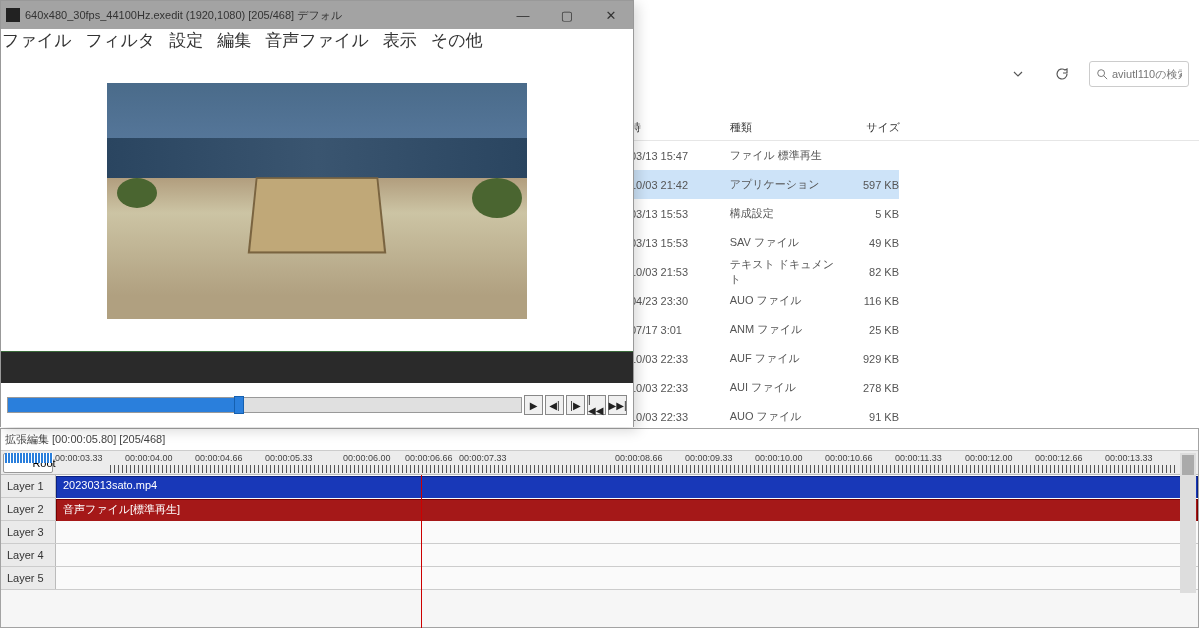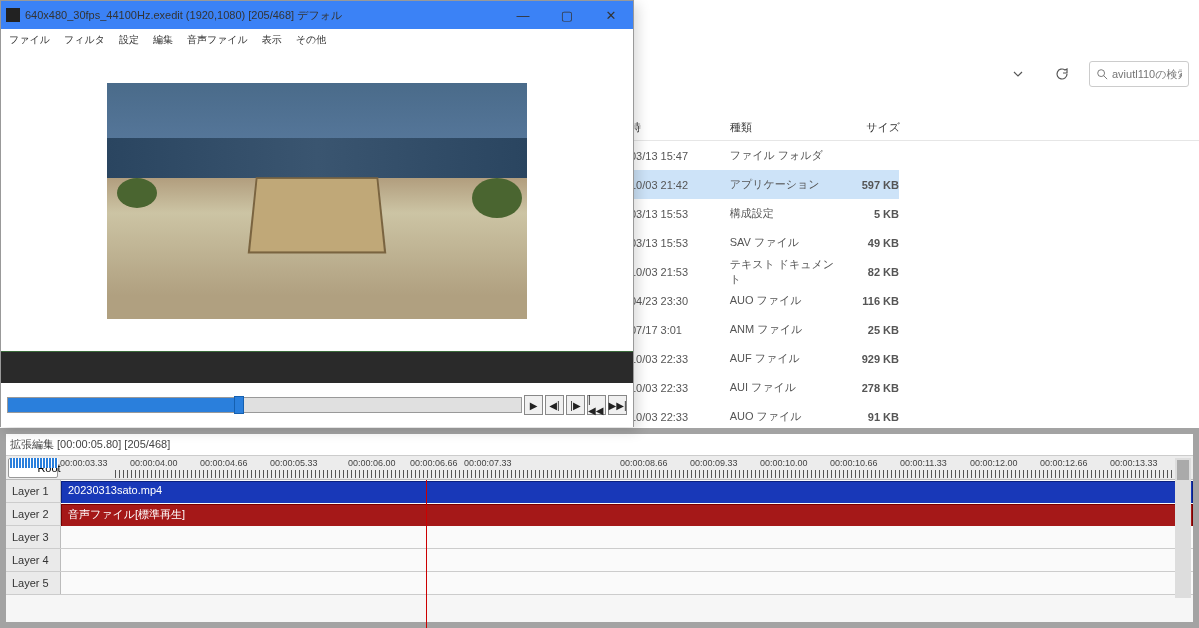--- a/index.html
+++ b/index.html
@@ -17,48 +17,48 @@
 .file-head { position: absolute; top: 115px; left: 630px; right: 0; height: 26px; display: flex; font-size: 11px; color: #333; border-bottom: 1px solid #e6e6e6; align-items: center; }
 .fh-date { width: 100px; }
 .fh-type { width: 110px; }
 .fh-size { width: 60px; text-align: right; }
 
 .file-rows { position: absolute; top: 141px; left: 630px; right: 300px; font-size: 11px; }
 .file-row { display: flex; height: 29px; align-items: center; color: #333; }
 .file-row.sel { background: #cde3f8; }
 .fr-date { width: 100px; color: #555; }
 .fr-type { width: 110px; color: #555; }
-.fr-size { width: 60px; text-align: right; color: #555; font-weight: bold; }
+.fr-size { width: 60px; text-align: right; color: #555; }
 
 
 .preview { position: absolute; left: 0; top: 0; width: 634px; height: 427px; background: #fff; border: 1px solid #999; z-index: 10; box-shadow: 4px 4px 12px rgba(0,0,0,0.15); }
-.titlebar { height: 28px; background: #3b82f6; display: flex; align-items: center; font-size: 11px; color: #333; }
+.titlebar { height: 28px; background: #a3a3a3; display: flex; align-items: center; font-size: 11px; color: #333; }
 .titlebar .ico { width: 14px; height: 14px; background: #222; margin: 0 5px; }
 .titlebar .ttl { flex: 1; }
 .winbtn { width: 44px; height: 28px; display: flex; align-items: center; justify-content: center; color: #333; font-size: 13px; }
-.menu { height: 22px; display: flex; gap: 14px; padding-left: 8px; font-size: 10px; color: #333; align-items: center; }
+.menu { height: 22px; display: flex; gap: 14px; padding-left: 1px; font-size: 17px; color: #333; align-items: center; }
 .menu span { cursor: default; }
 
 .canvas { height: 300px; background: #fff; display: flex; align-items: center; justify-content: center; }
 .video { width: 420px; height: 236px; background: linear-gradient(#4a6b8a 0%, #5a7ba0 35%, #a89070 35%, #ccc4a4 55%, #b0a080 90%); position: relative; overflow: hidden; }
 .roof { position: absolute; left: 145px; top: 90px; width: 130px; height: 80px; background: #c0a878; transform: perspective(200px) rotateX(18deg); border: 2px solid #7a6440; }
 .tree { position: absolute; border-radius: 50%; background: #4a6530; }
 .t1 { left: 10px; top: 95px; width: 40px; height: 30px; }
 .t2 { left: 365px; top: 95px; width: 50px; height: 40px; }
 .river { position: absolute; left: 0; top: 55px; width: 100%; height: 40px; background: linear-gradient(90deg,#2a4560,#3a5570,#2a4560); }
 
 .dark { height: 32px; background: #2a2a2a; border-top: 1px solid #3a6a3a; }
 .controls { height: 44px; background: #fff; display: flex; align-items: center; padding: 0 6px; gap: 2px; }
 .seek { flex: 1; height: 16px; position: relative; background: #e0e0e0; border: 1px solid #999; }
 .seek .fill { position: absolute; left: 0; top: 0; height: 100%; width: 44%; background: #2a7fdc; }
 .seek .thumb { position: absolute; left: 44%; top: -2px; width: 10px; height: 18px; background: #2a7fdc; border: 1px solid #1560b0; }
 .pbtn { width: 19px; height: 20px; border: 1px solid #888; background: #f0f0f0; display: flex; align-items: center; justify-content: center; font-size: 10px; color: #222; }
 
 
-.timeline { position: absolute; left: 0; top: 428px; width: 1199px; height: 200px; background: #f6f6f6; border: 6px solid #a3a3a3; }
+.timeline { position: absolute; left: 0; top: 428px; width: 1199px; height: 200px; background: #f6f6f6; border: 1px solid #a3a3a3; }
 .tl-title { height: 22px; background: #fff; border-bottom: 1px solid #ccc; font-size: 11px; color: #444; display: flex; align-items: center; padding-left: 4px; }
 .tl-top { height: 24px; display: flex; background: #ececec; border-bottom: 1px solid #bbb; }
 .root-btn { width: 50px; height: 20px; margin: 2px; background: #fff; border: 1px solid #999; border-radius: 2px; font-size: 11px; display: flex; align-items: center; justify-content: center; padding-left: 32px; }
 .ruler-area { flex: 1; position: relative; font-size: 9px; color: #444; }
 .ruler-area .lbl { position: absolute; top: 2px; }
 .barcode { position: absolute; left: 4px; top: 24px; width: 48px; height: 10px; background: repeating-linear-gradient(90deg,#2a7fdc 0 2px,#fff 2px 3px); }
 .ticks { position: absolute; left: 55px; right: 20px; top: 14px; height: 8px; background: repeating-linear-gradient(90deg,#555 0 1px,transparent 1px 4px); }
 .playhead { position: absolute; left: 420px; top: 0; width: 1px; height: 180px; background: #c00; z-index: 5; }
 
 .layers { position: relative; }
@@ -95,21 +95,21 @@
     </div>
   </div>
   <div class="file-head">
     <div class="fh-date">時</div>
     <div class="fh-type">種類</div>
     <div class="fh-size">サイズ</div>
   </div>
   <div class="file-rows" id="file-rows">
       <div class="file-row">
         <div class="fr-date">03/13 15:47</div>
-        <div class="fr-type">ファイル フォルダ</div>
+        <div class="fr-type">ファイル 標準再生</div>
         <div class="fr-size"></div>
       </div>
       <div class="file-row sel">
         <div class="fr-date">10/03 21:42</div>
         <div class="fr-type">アプリケーション</div>
         <div class="fr-size">597 KB</div>
       </div>
       <div class="file-row">
         <div class="fr-date">03/13 15:53</div>
         <div class="fr-type">構成設定</div>

